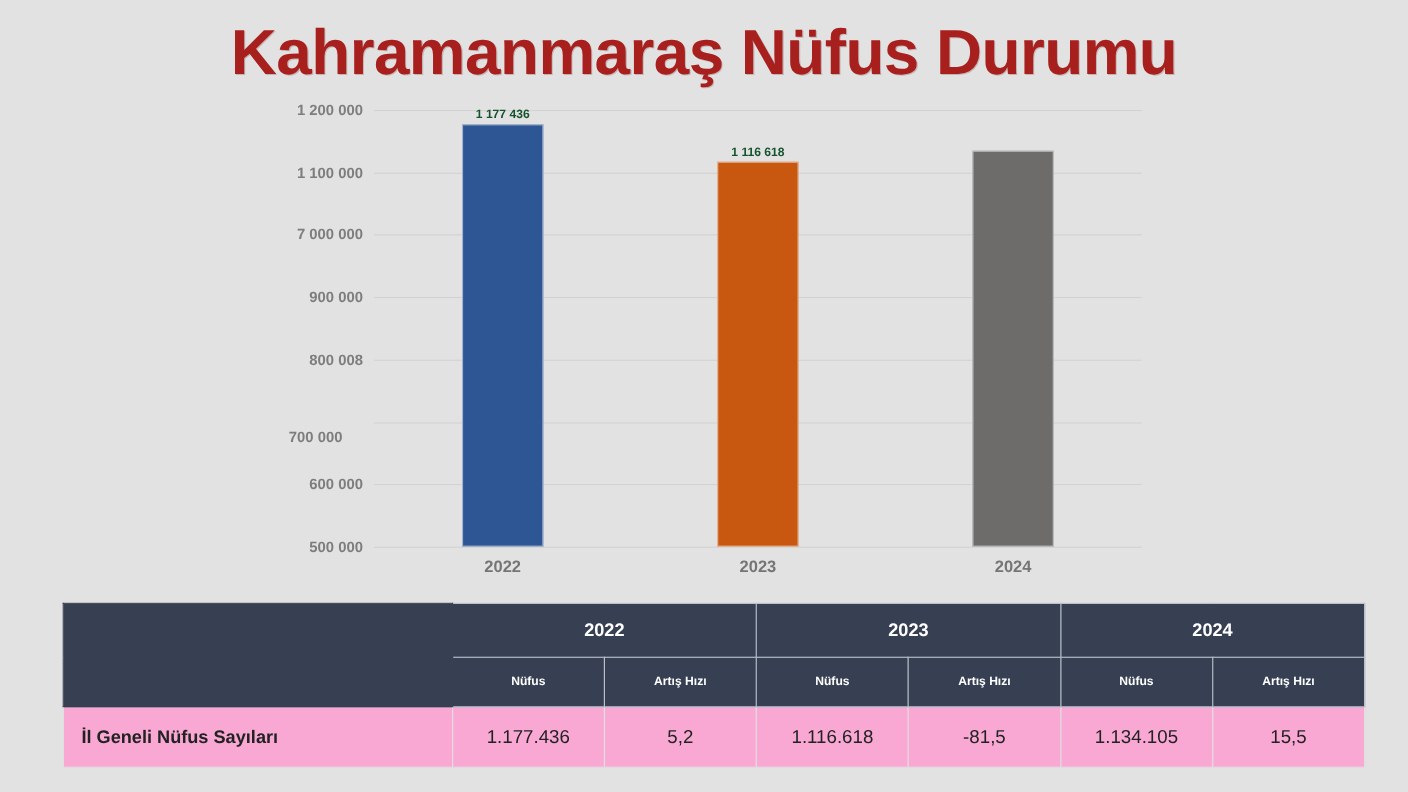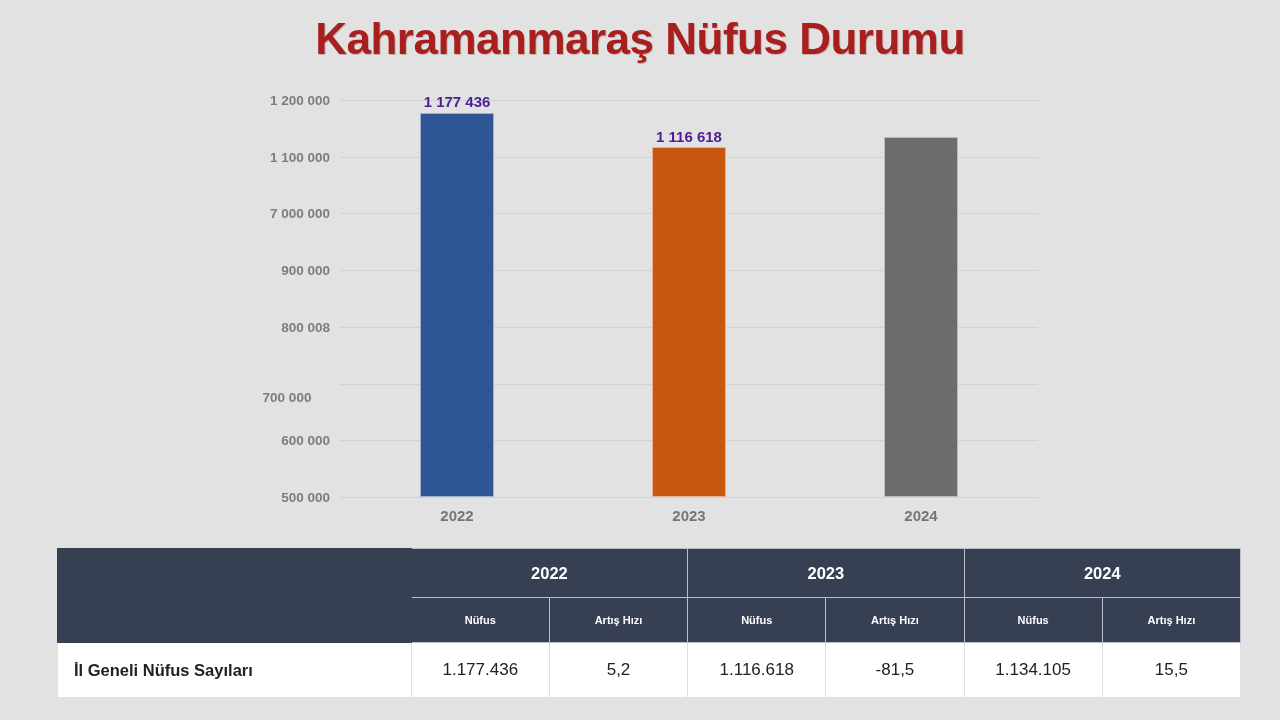--- a/index.html
+++ b/index.html
@@ -15,21 +15,21 @@
     position: relative;
   }
 
   
   #slide-title {
     position: absolute;
     left: 0;
     top: 14px;
     width: 1280px;
     text-align: center;
-    font-size: 44px;
+    font-size: 58px;
     font-weight: bold;
     color: #a8201e;
     letter-spacing: -0.5px;
     text-shadow: 1px 1px 0 rgba(120,40,40,0.25);
     white-space: nowrap;
   }
 
   
   #chart-area {
     position: absolute;
@@ -73,23 +73,23 @@
     left: 0;
     right: 0;
     bottom: 0;
     border: 1px solid rgba(255,255,255,0.55);
     box-sizing: border-box;
   }
   .bar-value {
     position: absolute;
     left: 50%;
     transform: translateX(-50%);
-    font-size: 15px;
-    font-weight: bold;
-    color: #4c1d95;
+    font-size: 11px;
+    font-weight: bold;
+    color: #14532d;
     white-space: nowrap;
   }
   .cat-label {
     position: absolute;
     top: 407px;
     width: 120px;
     text-align: center;
     font-size: 15px;
     font-weight: bold;
     color: #757575;
@@ -118,21 +118,21 @@
     height: 48px;
   }
   #data-table thead th.corner {
     border-color: #374053;
   }
   #data-table thead tr.sub th {
     height: 44px;
     font-size: 11px;
   }
   #data-table tbody td {
-    background: #ffffff;
+    background: #f9a8d4;
     color: #222222;
     font-size: 17px;
     height: 54px;
     text-align: center;
     border: 1px solid #e0e0e0;
   }
   #data-table tbody td.rowlabel {
     text-align: left;
     padding-left: 16px;
     font-weight: bold;

